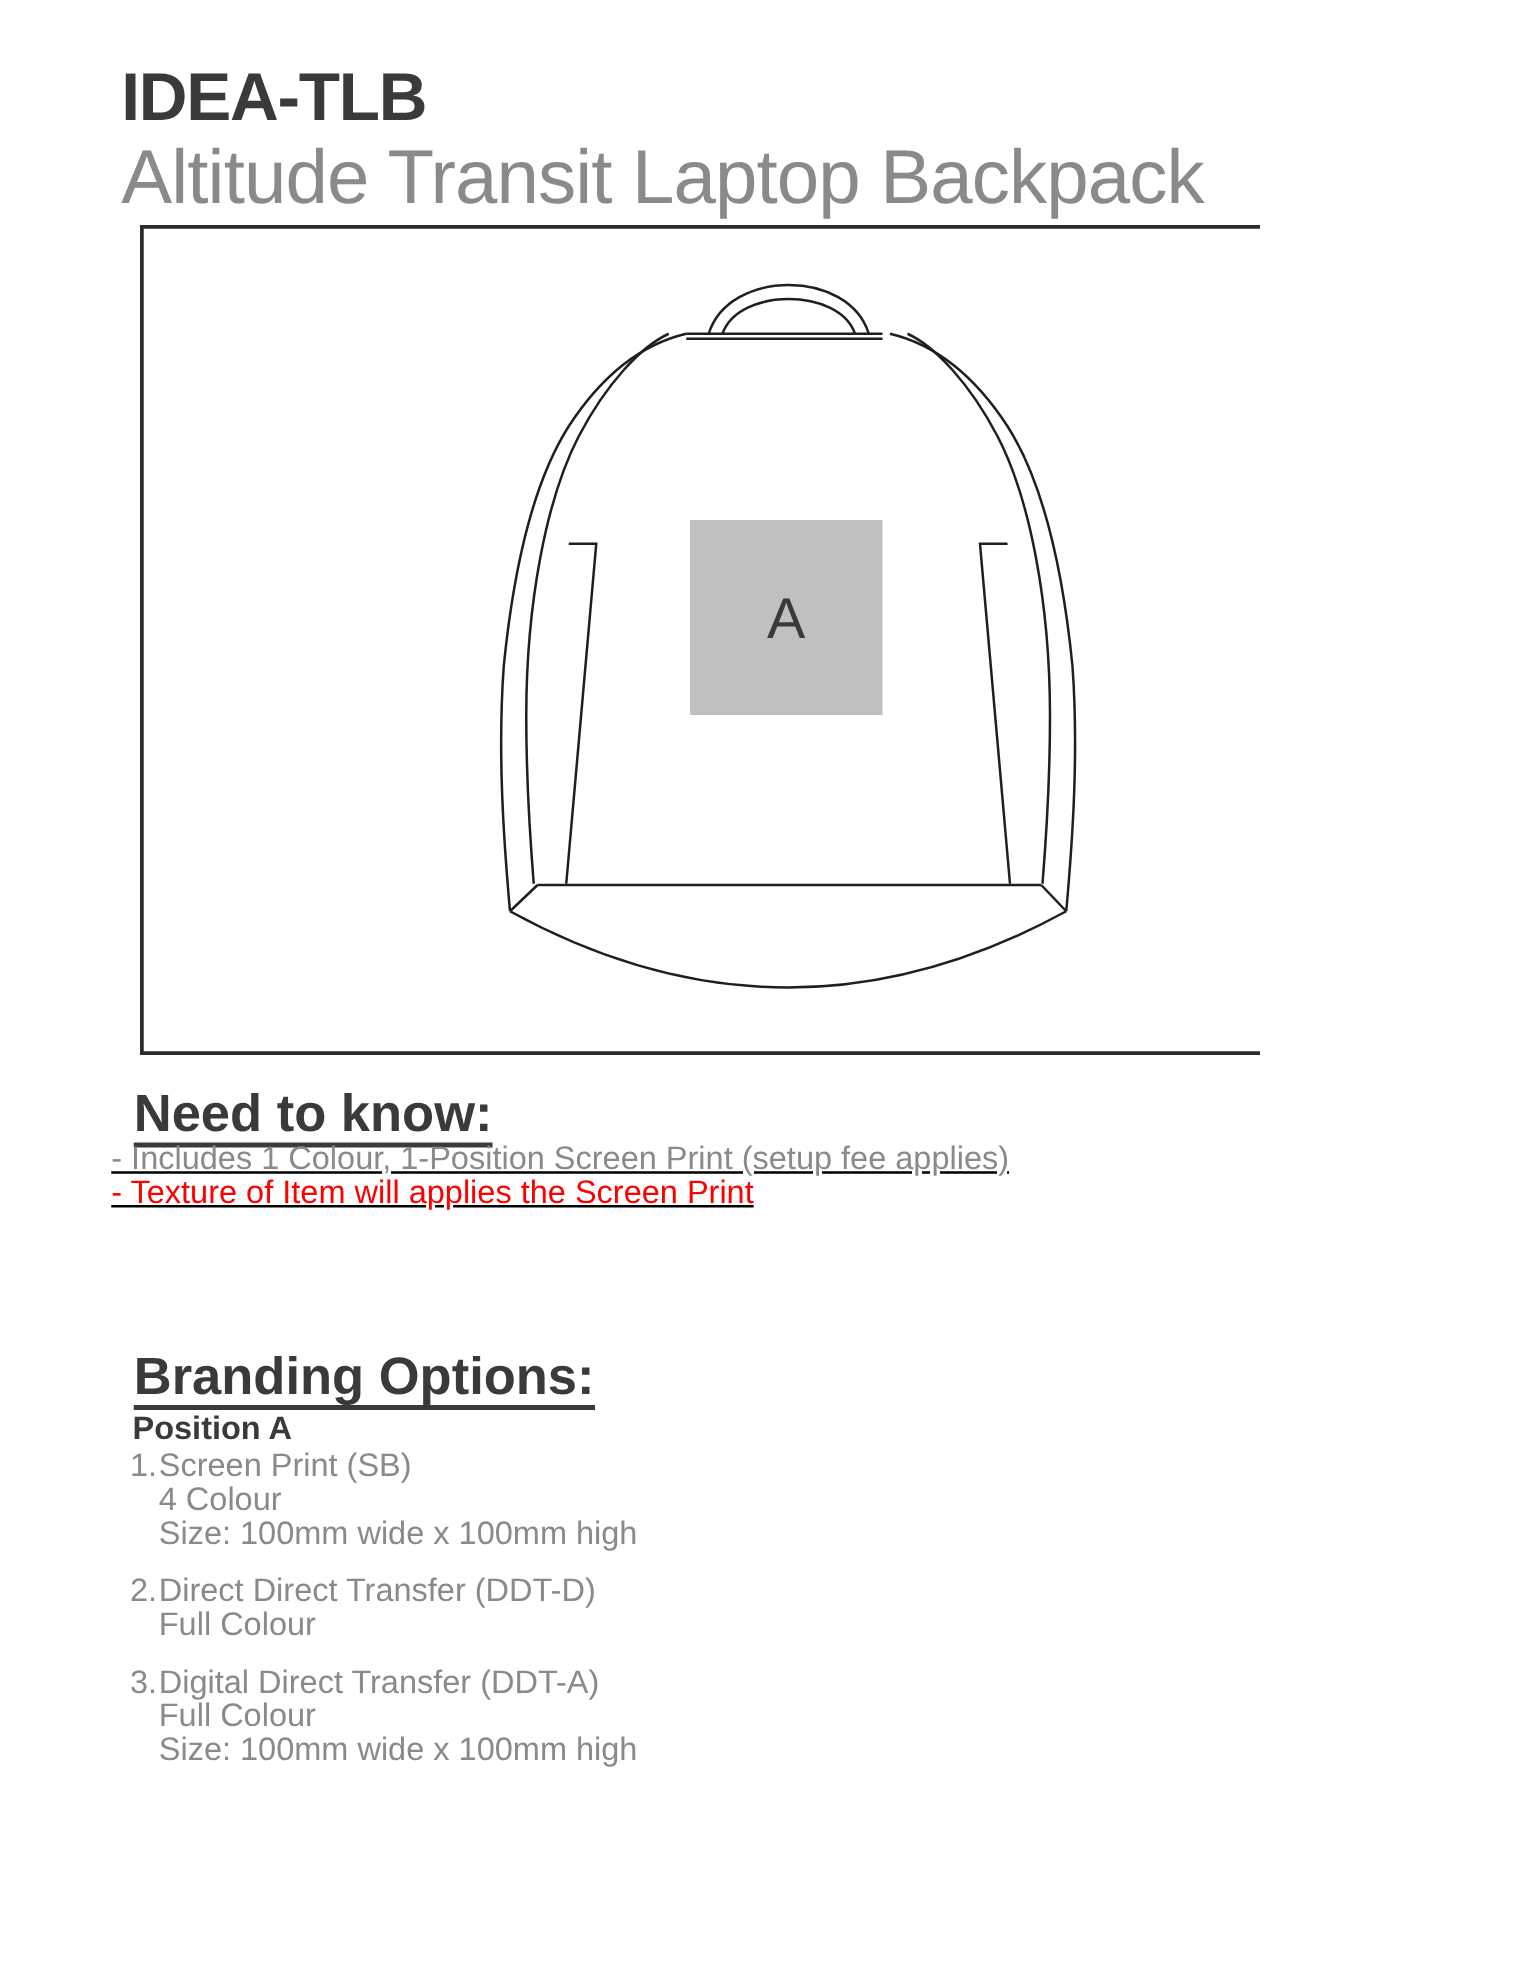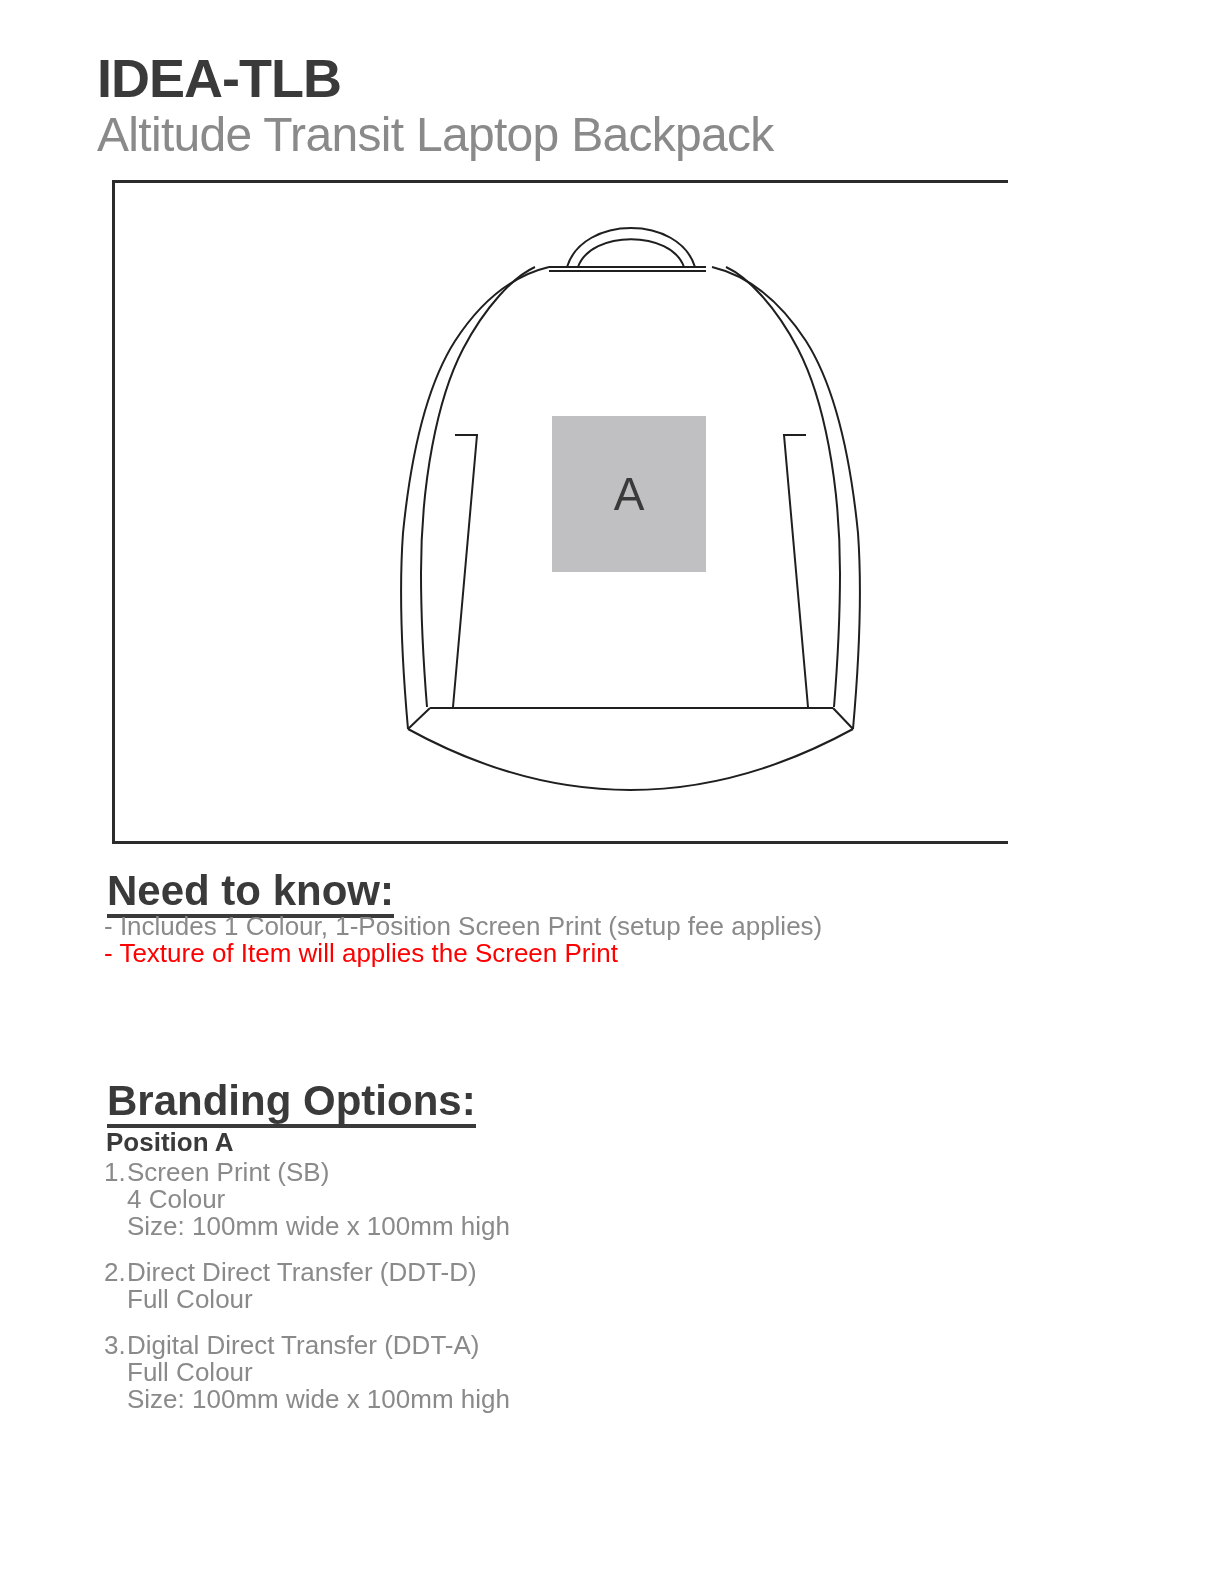--- a/index.html
+++ b/index.html
@@ -17,21 +17,21 @@
     font-family:"Liberation Sans", sans-serif;
     overflow:hidden;
   }
   .product-code{
     position:absolute;left:97px;top:51px;margin:0;
     font-size:54px;line-height:1;font-weight:700;letter-spacing:-1px;
     color:var(--heading-dark);
   }
   .product-name{
     position:absolute;left:97px;top:111px;margin:0;
-    font-size:48px;line-height:1;font-weight:400;letter-spacing:-0.7px;
+    font-size:61px;line-height:1;font-weight:400;letter-spacing:-0.7px;
     color:var(--body-gray);
   }
   .frame{
     position:absolute;left:112px;top:180px;
     width:1037px;height:664px;
     border:3px solid #2b2b2b;
     box-sizing:border-box;
     background:#ffffff;
   }
   .frame svg{display:block;width:1031px;height:658px;}
@@ -45,21 +45,21 @@
   .section-heading{
     position:absolute;margin:16px;
     font-size:42px;line-height:1;font-weight:700;
     color:var(--heading-dark);
     display:inline-block;
     padding-bottom:2px;
     border-bottom:4px solid var(--heading-dark);
   }
   .heading-need{left:91px;top:854px;}
   .heading-branding{left:91px;top:1064px;}
-  .notes{position:absolute;left:104px;top:913px;}
+  .notes{position:absolute;left:89px;top:913px;text-decoration:underline;}
   .note{margin:0;font-size:26px;line-height:27px;color:var(--body-gray);}
   .note.red{color:var(--alert-red);}
   .position-heading{
     position:absolute;left:106px;top:1129px;margin:0;
     font-size:26px;line-height:27px;font-weight:700;
     color:var(--heading-dark);
   }
   .methods{position:absolute;left:104px;top:1159px;margin:0;padding:0;list-style:none;}
   .method{display:flex;margin:0 0 19px 0;color:var(--body-gray);font-size:26px;line-height:27px;}
   .method .num{width:23px;flex:0 0 23px;}

